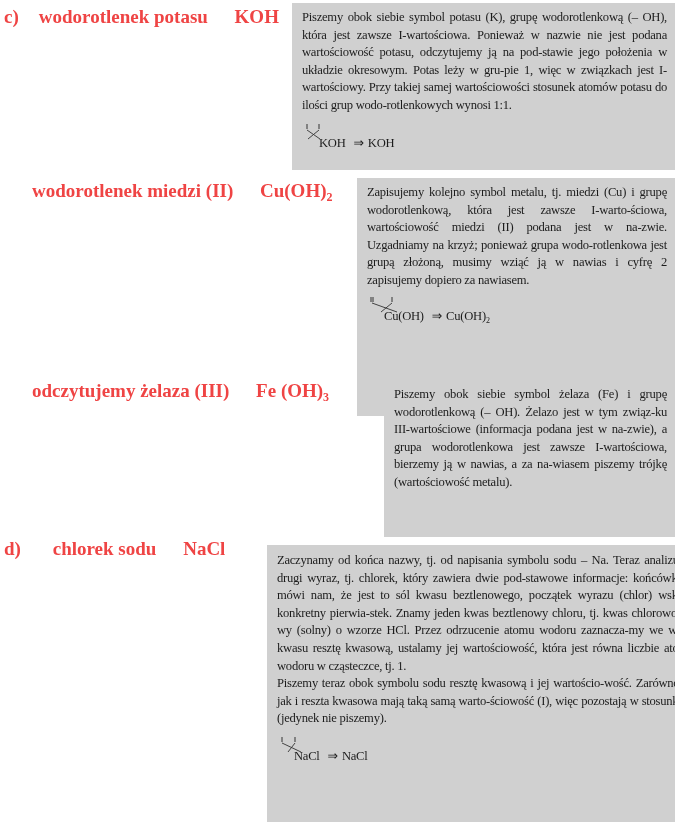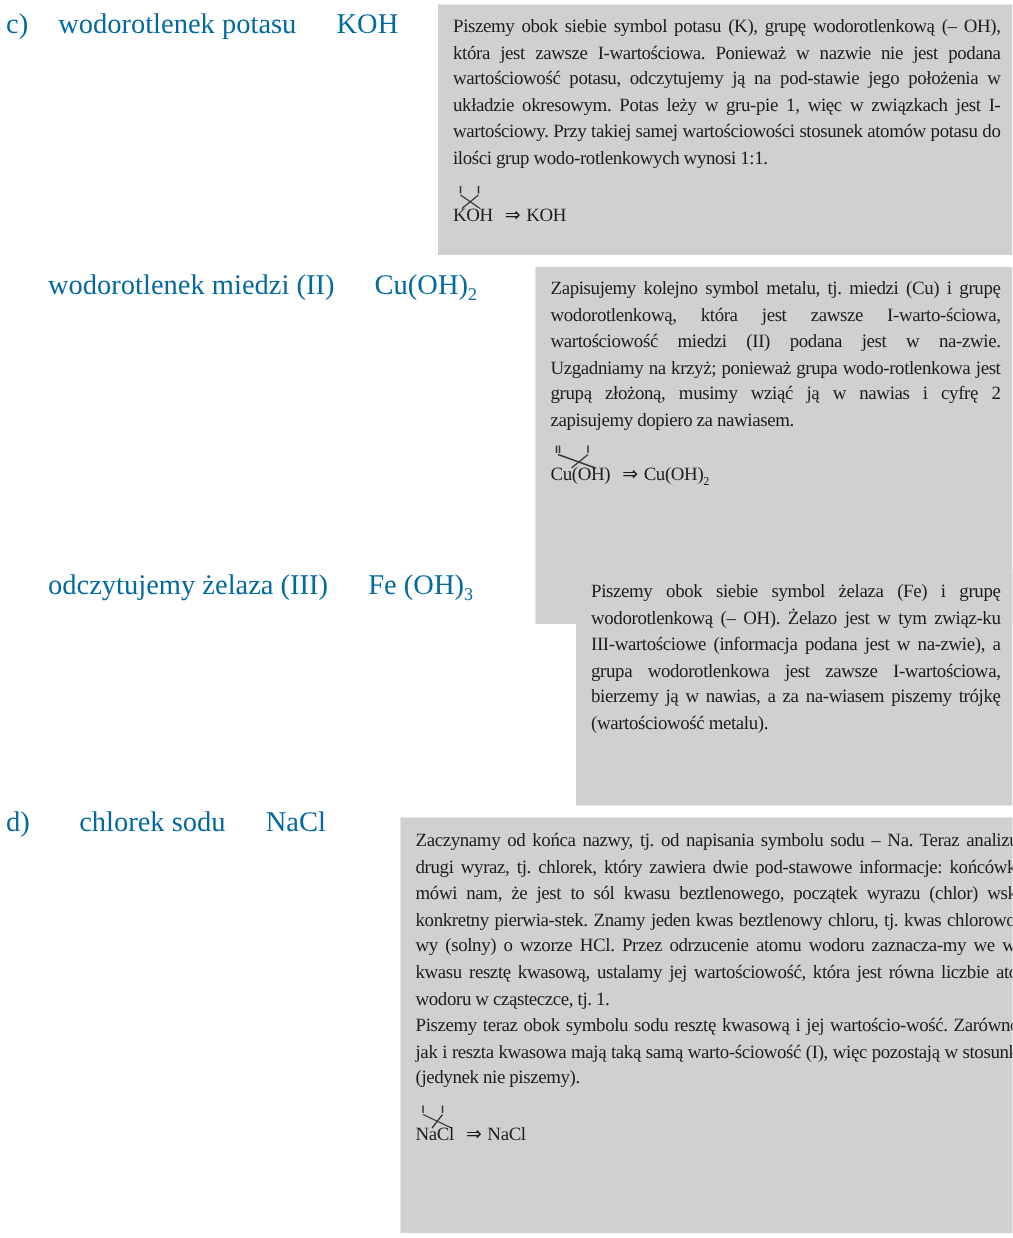--- a/index.html
+++ b/index.html
@@ -2,41 +2,41 @@
 <html><head>
   <meta charset="utf-8">
   <style>
     html, body { margin: 0; padding: 0; }
     body {
       width: 675px; height: 825px; background: #ffffff; position: relative;
       overflow: hidden; color: #1a1a1a;
     }
     .heading {
       position: absolute; font-family: "Liberation Serif", "DejaVu Serif", serif;
-      font-size: 19px; white-space: nowrap; line-height: 22px; color: #0369a1;
+      font-size: 19px; white-space: nowrap; line-height: 22px; color: #ef4444; font-weight: bold;
     }
     .heading .label { display: inline-block; width: 28px; }
     .heading .formula { margin-left: 22px; }
     .heading sub { font-size: 12px; vertical-align: -4px; line-height: 0; }
     .box {
       position: absolute; background: #d0d0d0;
       font-family: Liberation Serif, serif;
       font-size: 12.6px; line-height: 17.6px; color: #1c1c1c;
       box-sizing: border-box; padding: 6px 8px 6px 10px;
       font-stretch: condensed; letter-spacing: -0.25px;
     }
     .box p { margin: 0; text-align: justify; hyphens: manual; }
     .scheme {
       position: relative; margin-top: 8px; height: 30px; white-space: nowrap;
     }
     .scheme .cross {
       position: absolute; left: 0; top: 0;
     }
     .scheme .formula-row {
-      position: absolute; top: 12px; left: 0; font-size: 12.6px; line-height: 16px;
+      position: absolute; top: 12px; left: 17px; font-size: 12.6px; line-height: 16px;
     }
     .scheme .arrow { margin: 0 4px 0 8px; }
     .scheme sub { font-size: 8px; vertical-align: -3px; line-height: 0; }
     .hcl {
       margin-top: 10px; position: relative; height: 20px;
     }
     .hcl .bar { display: inline-block; width: 1px; height: 14px; background: #333; vertical-align: -2px; margin: 0 1px; }
     .hcl .tick { position: absolute; left: 11px; top: -1px; width: 1px; height: 5px; background: #333; }
   </style>
 </head>

